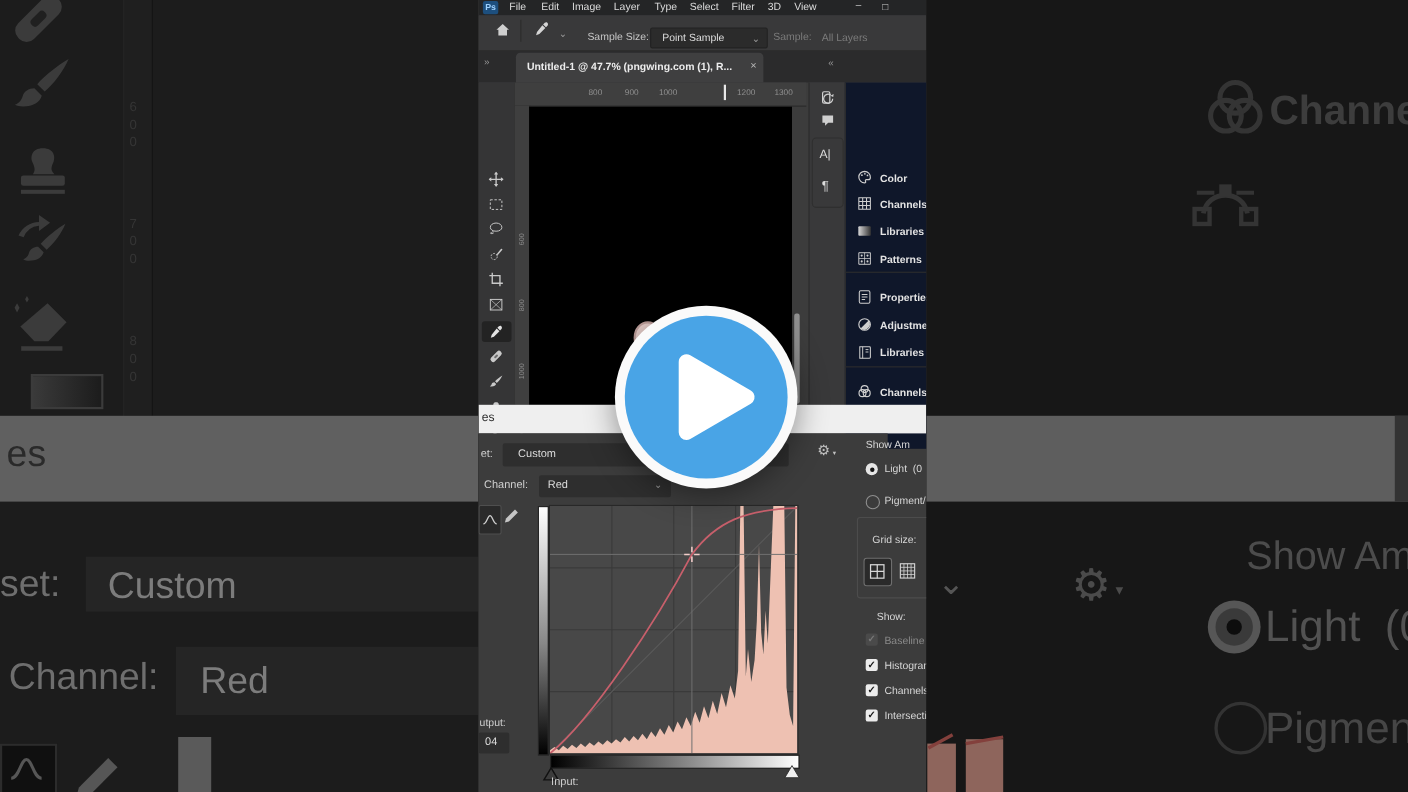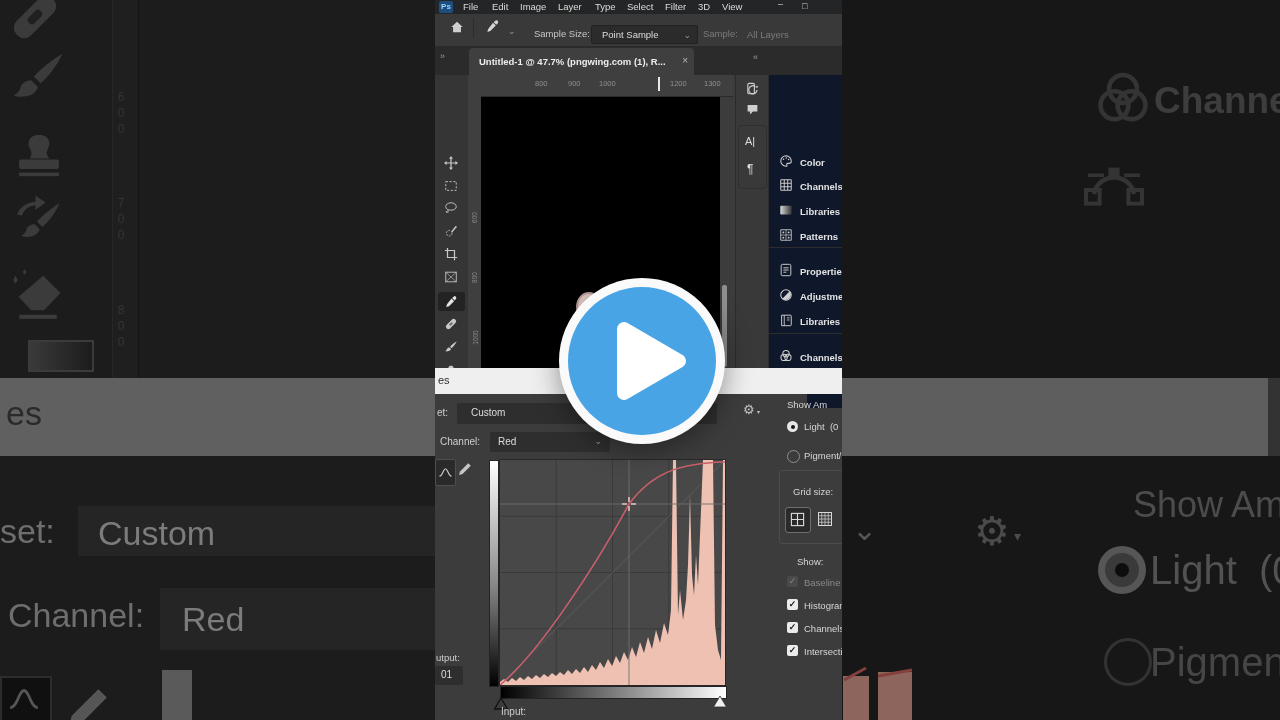--- a/index.html
+++ b/index.html
@@ -520,21 +520,21 @@
 
       <svg class="abs" style="left:58px;top:303px;width:16px;height:14px;">
           <path d="M8 1 L14.5 12 H1.5 Z" fill="none" stroke="#111" stroke-width="1.3"></path>
         </svg>
       <svg class="abs" style="left:277px;top:301px;width:16px;height:14px;">
           <path d="M8 1 L14.5 12 H1.5 Z" fill="#f0f0f0" stroke="#2b2b2b" stroke-width=".8"></path>
         </svg>
 
       <span class="dlg-label" style="left:1px;top:258px;font-size:9.5px;">utput:</span>
       <div class="dlg-box" style="left:0;top:272px;width:28px;height:19px;">
-        <span style="position:absolute;left:6px;top:3px;">01</span>
+        <span style="position:absolute;left:6px;top:3px;">04</span>
       </div>
       <span class="dlg-label" style="left:66px;top:312px;">Input:</span>
 
       <span class="rc-label" style="left:352px;top:5px;">Show Am</span>
       <div class="radio radio-on" style="left:352px;top:27px;"></div>
       <span class="rc-label" style="left:369px;top:27px;">Light  (0</span>
       <div class="radio radio-off" style="left:352px;top:56px;"></div>
       <span class="rc-label" style="left:369px;top:56px;">Pigment/</span>
 
       <div class="abs" style="left:344px;top:76px;width:70px;height:72px;border:1px solid #4c4c4c;border-radius:3px;"></div>

